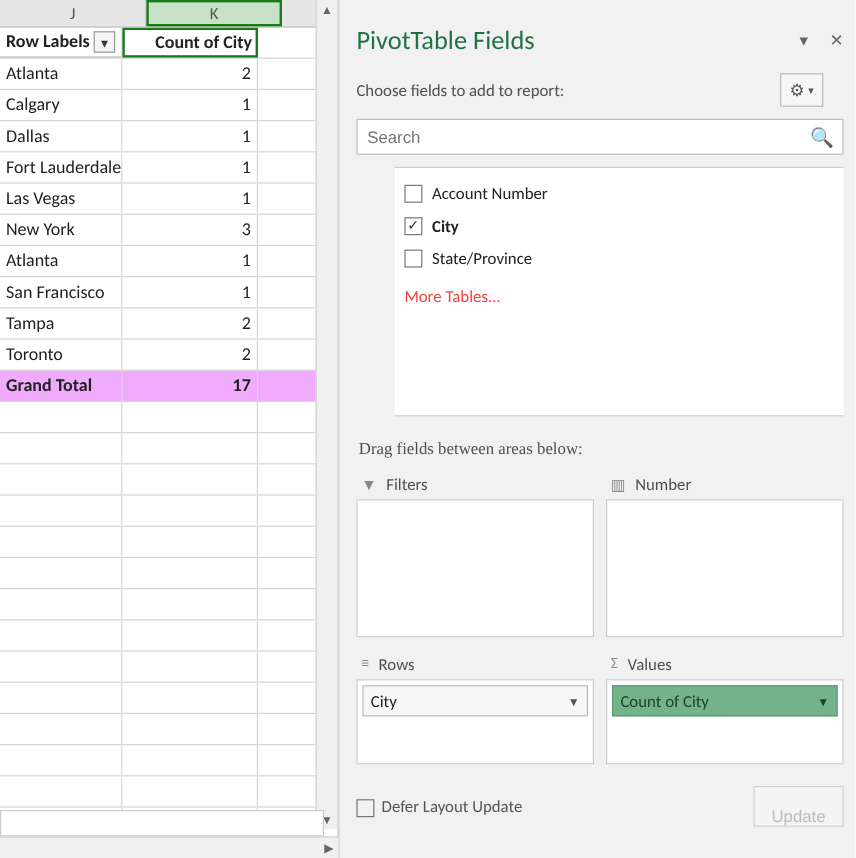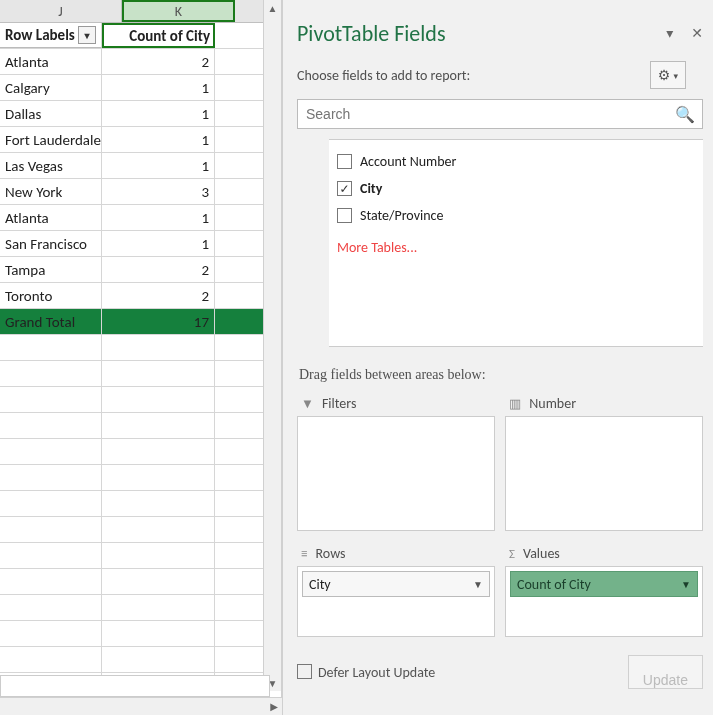--- a/index.html
+++ b/index.html
@@ -71,21 +71,21 @@
     width: 18px; height: 18px;
     border: 1px solid #999;
     background: #f4f4f4;
     display:flex; align-items:center; justify-content:center;
     font-size:10px; color:#333;
   }
   .selectedcell {
     border: 2px solid #1a7a1a !important;
     padding: 1px 3px;
   }
-  .totalrow { background: #15803d; font-weight: normal;}
+  .totalrow { background: #f0abfc; font-weight: bold;}
   
   .vscroll {
     position: absolute;
     right: 0; top: 0;
     width: 18px; height: calc(100% - 24px);
     background: #f0f0f0;
     border-left: 1px solid #d0d0d0;
     display:flex; flex-direction:column;
     justify-content:space-between;
     align-items:center;
@@ -427,19 +427,19 @@
       <div class="areabody" id="values-body">
           <div class="fieldpill green">
             <span>Count of City</span>
             <span class="caretdn">▼</span>
           </div>
         </div>
     </div>
   </div>
 
   <div class="footer">
-    <div style="display:flex;align-items:flex-start;">
+    <div style="display:flex;align-items:flex-end;">
       <span class="chk"></span>
       <span>Defer Layout Update</span>
     </div>
     <button class="updatebtn">Update</button>
   </div>
 </div>
 
 </body></html>

